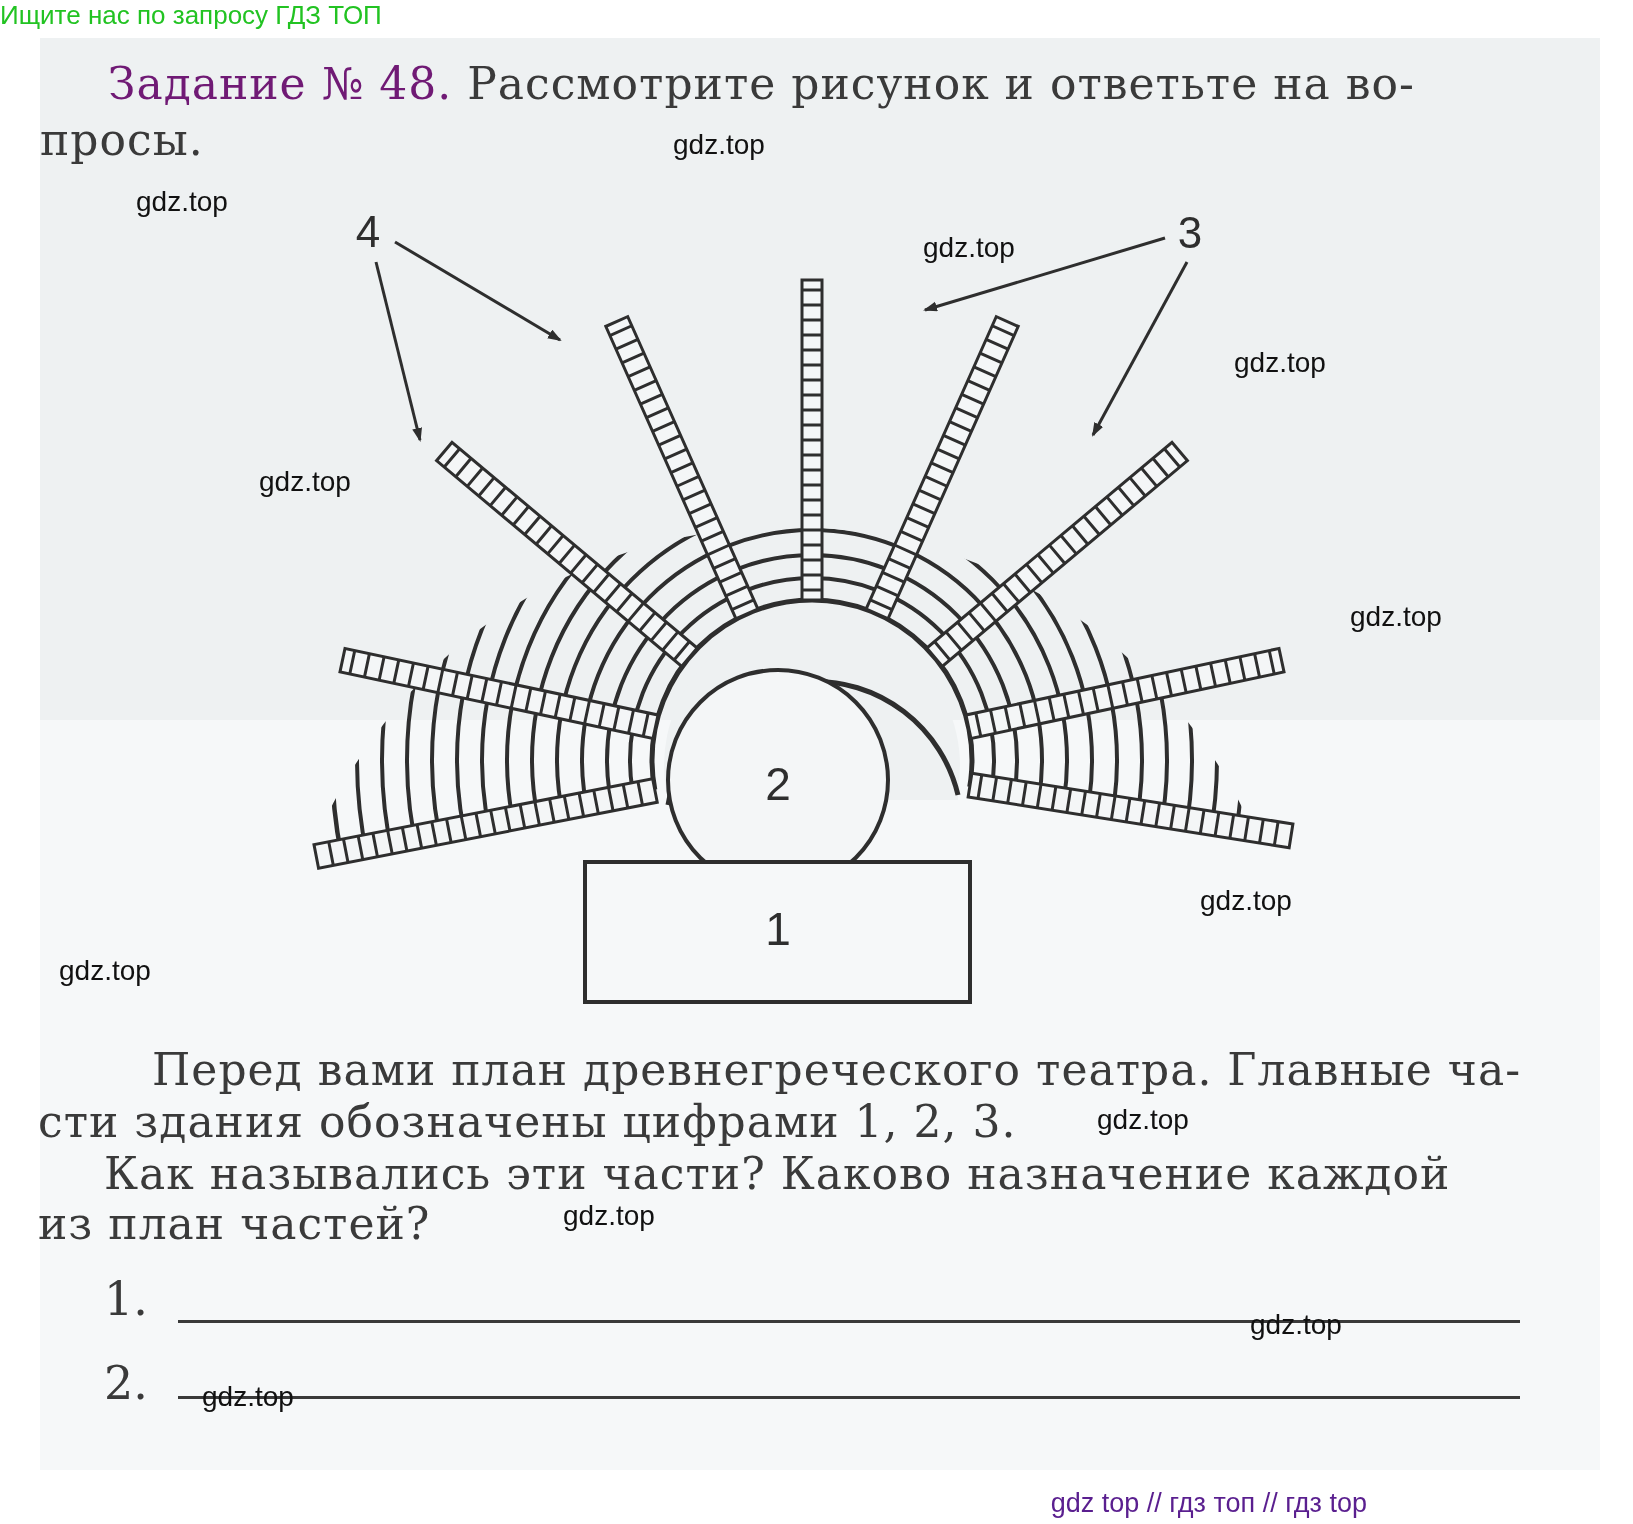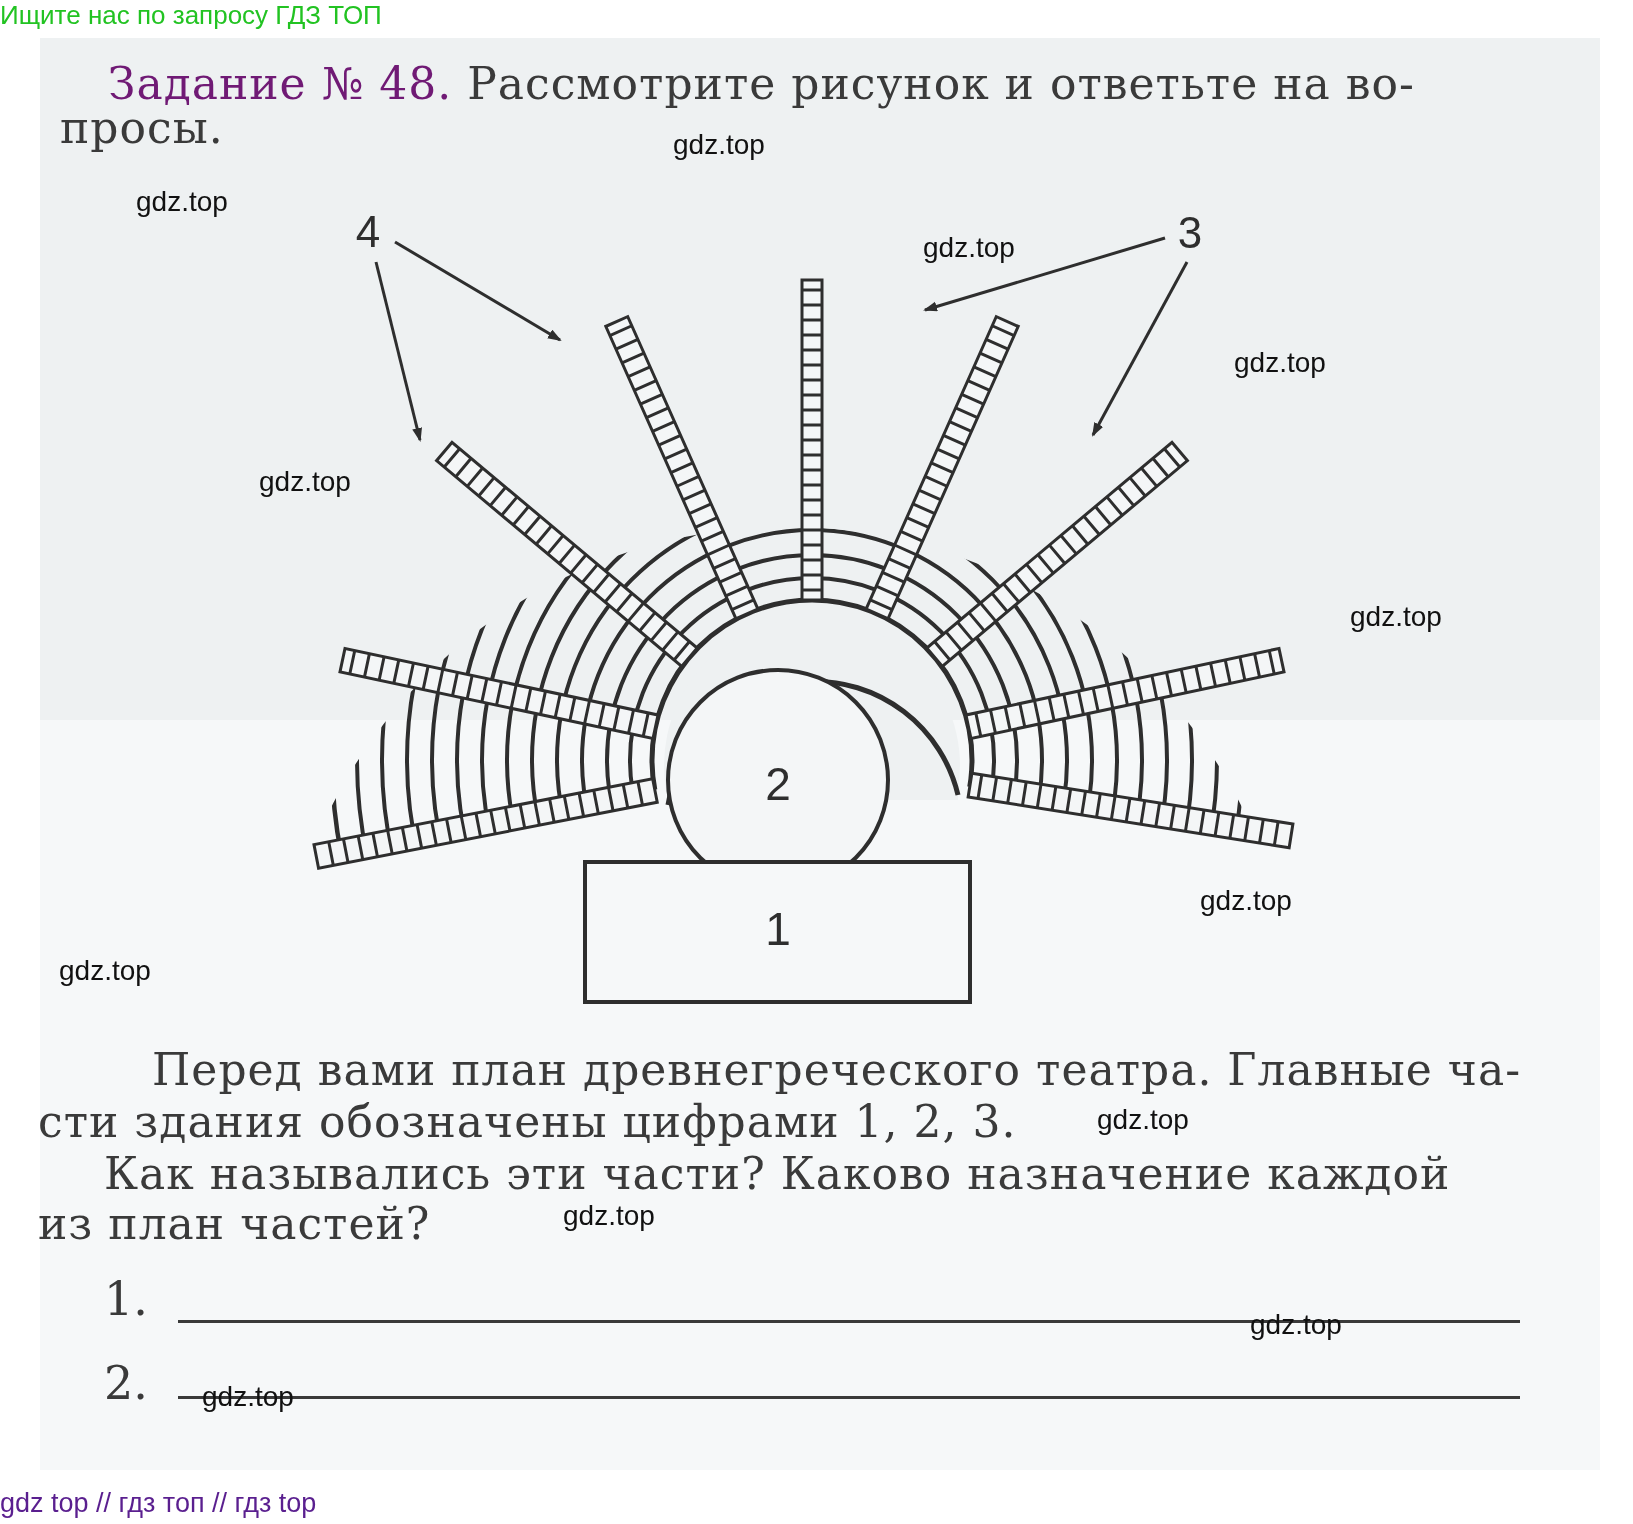--- a/index.html
+++ b/index.html
@@ -28,21 +28,21 @@
   .task-line {
     position: absolute; font-size: 44px; line-height: 56px; letter-spacing: 1px;
   }
   .task-title { color: #701a75; }
   .wm {
     position: absolute; font-size: 28px; color: #111; line-height: 30px;
     font-family: "Liberation Sans", sans-serif;
     text-align: right;
   }
   .footer {
-    position: absolute; left: 0; top: 1488px; width: 1367px; text-align: left;
+    position: absolute; left: 0; top: 1488px; width: 1367px; text-align: right;
     font-size: 27px; color: #5a1f8f; font-family: "Liberation Sans", sans-serif;
   }
   .answer-num {
     position: absolute; font-size: 46px;
   }
   .answer-line {
     position: absolute; height: 3px; background: #3a3a3a;
   }
   svg.diagram { position: absolute; left: 0; top: 0; }
 </style>
@@ -51,21 +51,21 @@
 
 <div class="top-banner">Ищите нас по запросу ГДЗ ТОП</div>
 
 <div class="page"></div>
 <div class="page-light"></div>
 
 <div class="task-line serif" style="left:108px; top:56px;">
   <span class="task-title">Задание № 48.</span>
   <span style="">Рассмотрите рисунок и ответьте на во-</span>
 </div>
-<div class="task-line serif" style="left:40px; top:100px;padding-left:20px;">просы.</div>
+<div class="task-line serif" style="left:40px; top:112px;">просы.</div>
 
 <svg class="diagram" width="1633" height="1524" viewBox="0 0 1633 1524">
   <defs>
     <clipPath id="seatClip">
 
       <path d="M 812 760
                L 310 855
                A 510 510 0 0 1 1255 835 Z"></path>
     </clipPath>
     <marker id="arrow" markerWidth="14" markerHeight="14" refX="12" refY="5" orient="auto" markerUnits="userSpaceOnUse">

